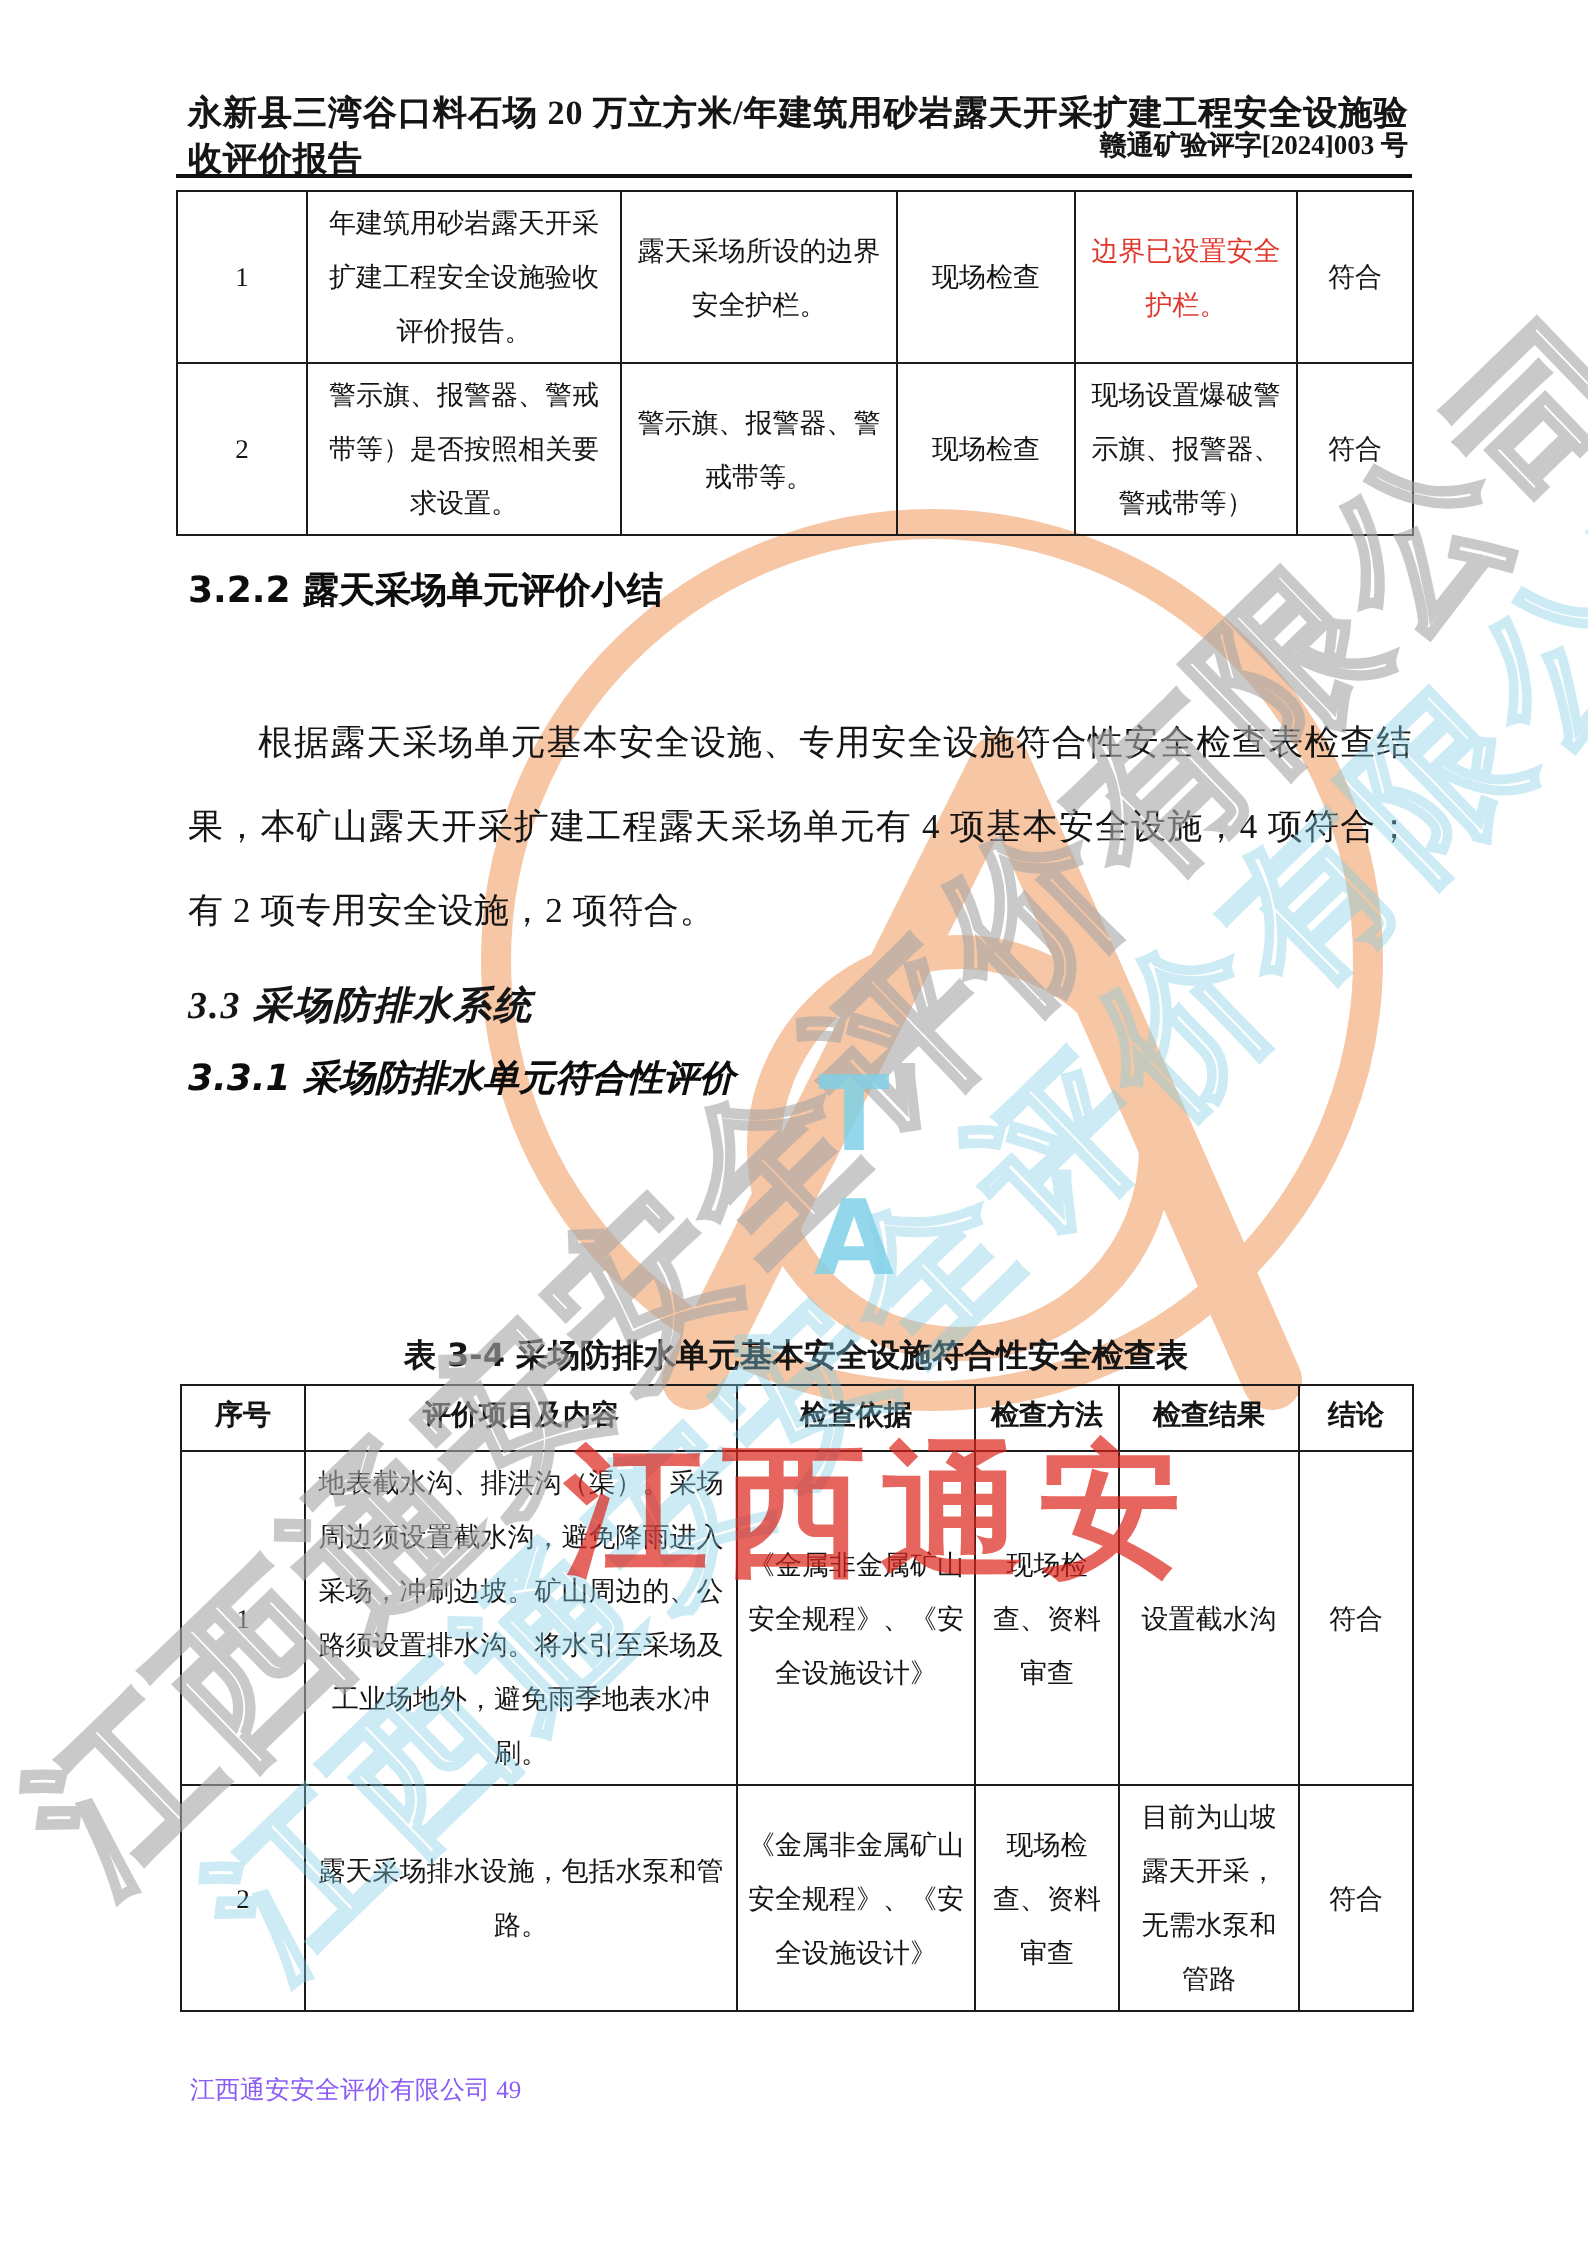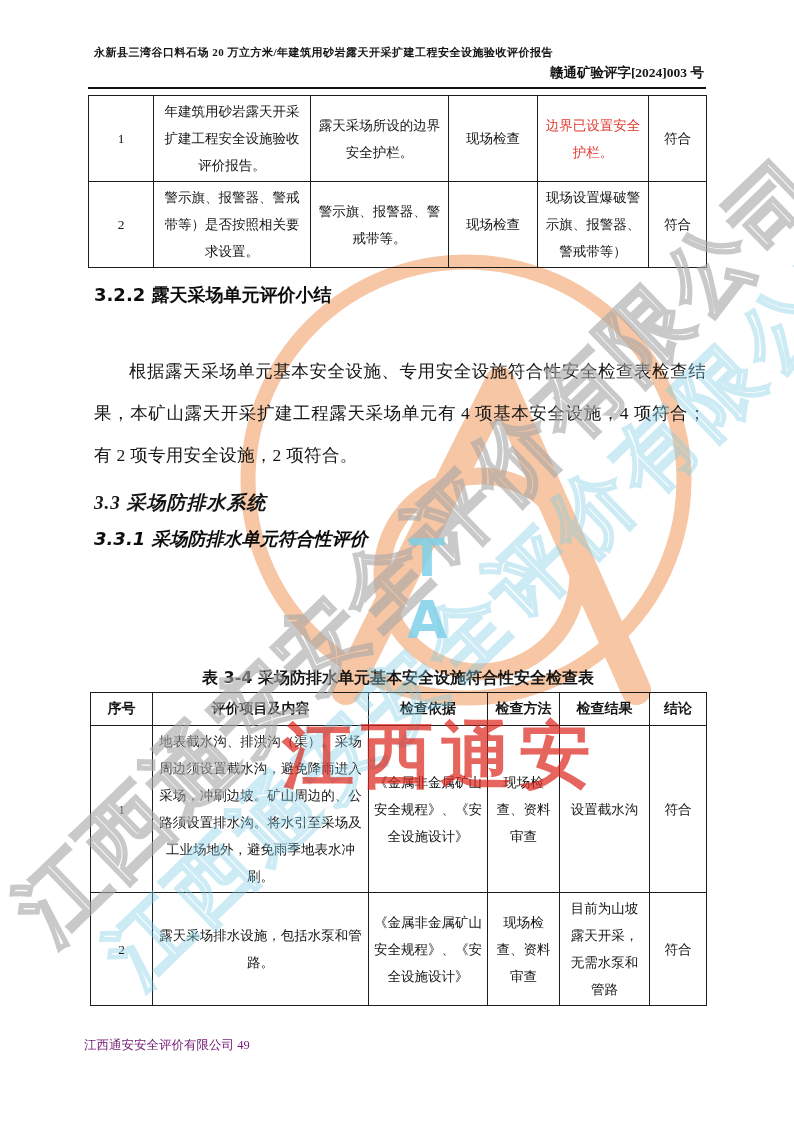--- a/index.html
+++ b/index.html
@@ -4,21 +4,21 @@
 <style>
   * { margin:0; padding:0; box-sizing:border-box; }
   html,body { background:#ffffff; }
   body {
     width:794px; height:1123px; position:relative; overflow:hidden;
     font-family:"Liberation Serif","DejaVu Serif",serif; color:#151515;
   }
   .abs { position:absolute; }
 
   
-  .hdr-title { left:94px; top:45px; width:612px; font-size:11px; font-weight:bold; letter-spacing:.5px; }
+  .hdr-title { left:94px; top:45px; width:612px; font-size:17px; font-weight:bold; letter-spacing:.5px; }
   .hdr-docnum { top:64px; right:90px; font-size:13.5px; font-weight:bold; }
   .hdr-rule { left:88px; top:87px; width:618px; height:2px; background:#111; }
 
   
   table { border-collapse:collapse; table-layout:fixed; background:transparent; }
   td, th { border:1.6px solid #1c1c1c; text-align:center; vertical-align:middle;
            font-size:13.5px; line-height:2.0; padding:2px 5px; font-family:"Liberation Serif","DejaVu Serif",serif; }
   th { font-weight:bold; font-size:14px; }
   .t-prev { left:88px; top:95px; width:618px; }
   .t-prev tr:nth-child(1) td { height:84px; }
@@ -34,21 +34,21 @@
   .h322 { left:94px; top:283px; }
   .h33  { left:94px; top:454px; font-family:"Liberation Serif","DejaVu Serif",serif; font-style:italic; font-weight:bold; font-size:19px; letter-spacing:1px;margin-top:36px; }
   .h331 { left:94px; top:527px;font-style:italic; }
   .para { left:94px; width:612px; font-size:17.5px; line-height:42px; text-align:justify; text-indent:2em; letter-spacing:.3px; }
   .p1 { top:350px; }
   .p2 { top:556px; line-height:40px; }
   .t34-caption { left:90px; top:668px; width:616px; text-align:center;
     font-family:"DejaVu Sans","Liberation Sans",sans-serif; font-weight:bold; font-size:16px; }
 
   
-  .footer { left:84px; top:1037px; font-size:12.5px; color:#701a75; }
+  .footer { left:95px; top:1037px; font-size:12.5px; color:#8b5cf6; }
 
   
   .wm { pointer-events:none; white-space:nowrap; }
   .wm-emblem { left:228px; top:252px; z-index:0; }
   .content { position:absolute; inset:0; z-index:1; }
   .wm-diag {
     z-index:2; left:-140px; top:492px; width:1120px; text-align:center;
     font-family:"DejaVu Sans","Liberation Sans",sans-serif; font-weight:bold; font-size:86px; letter-spacing:4px;
     color:transparent; -webkit-text-stroke:2.5px rgba(168,168,168,.62);
     transform:rotate(-44deg); transform-origin:center;

